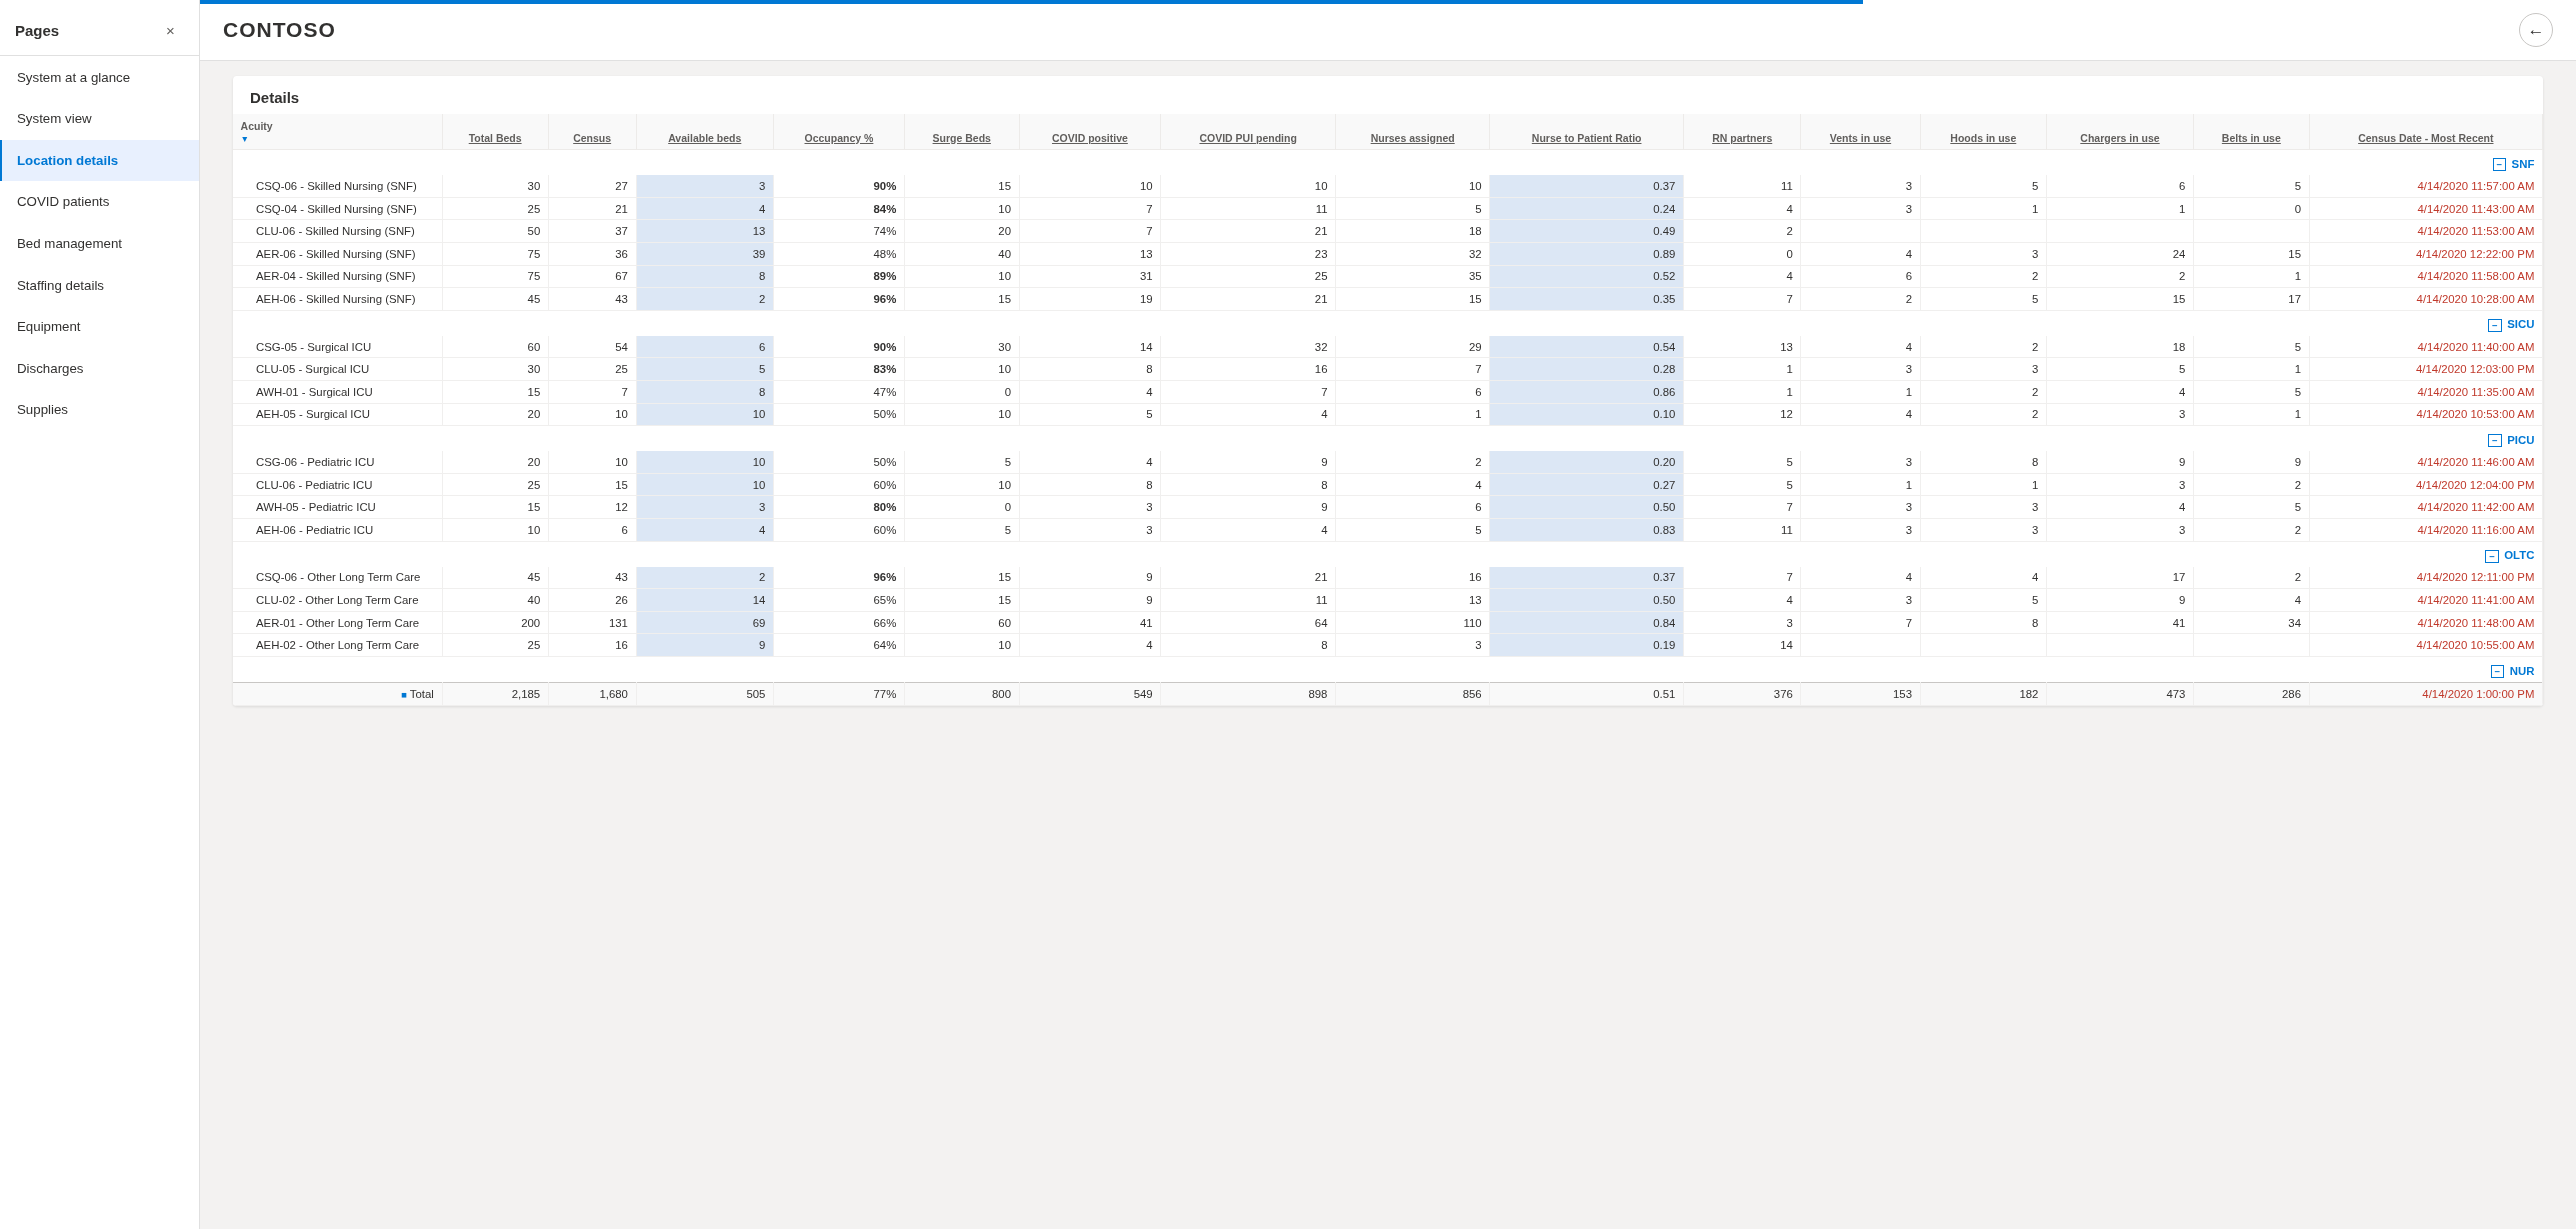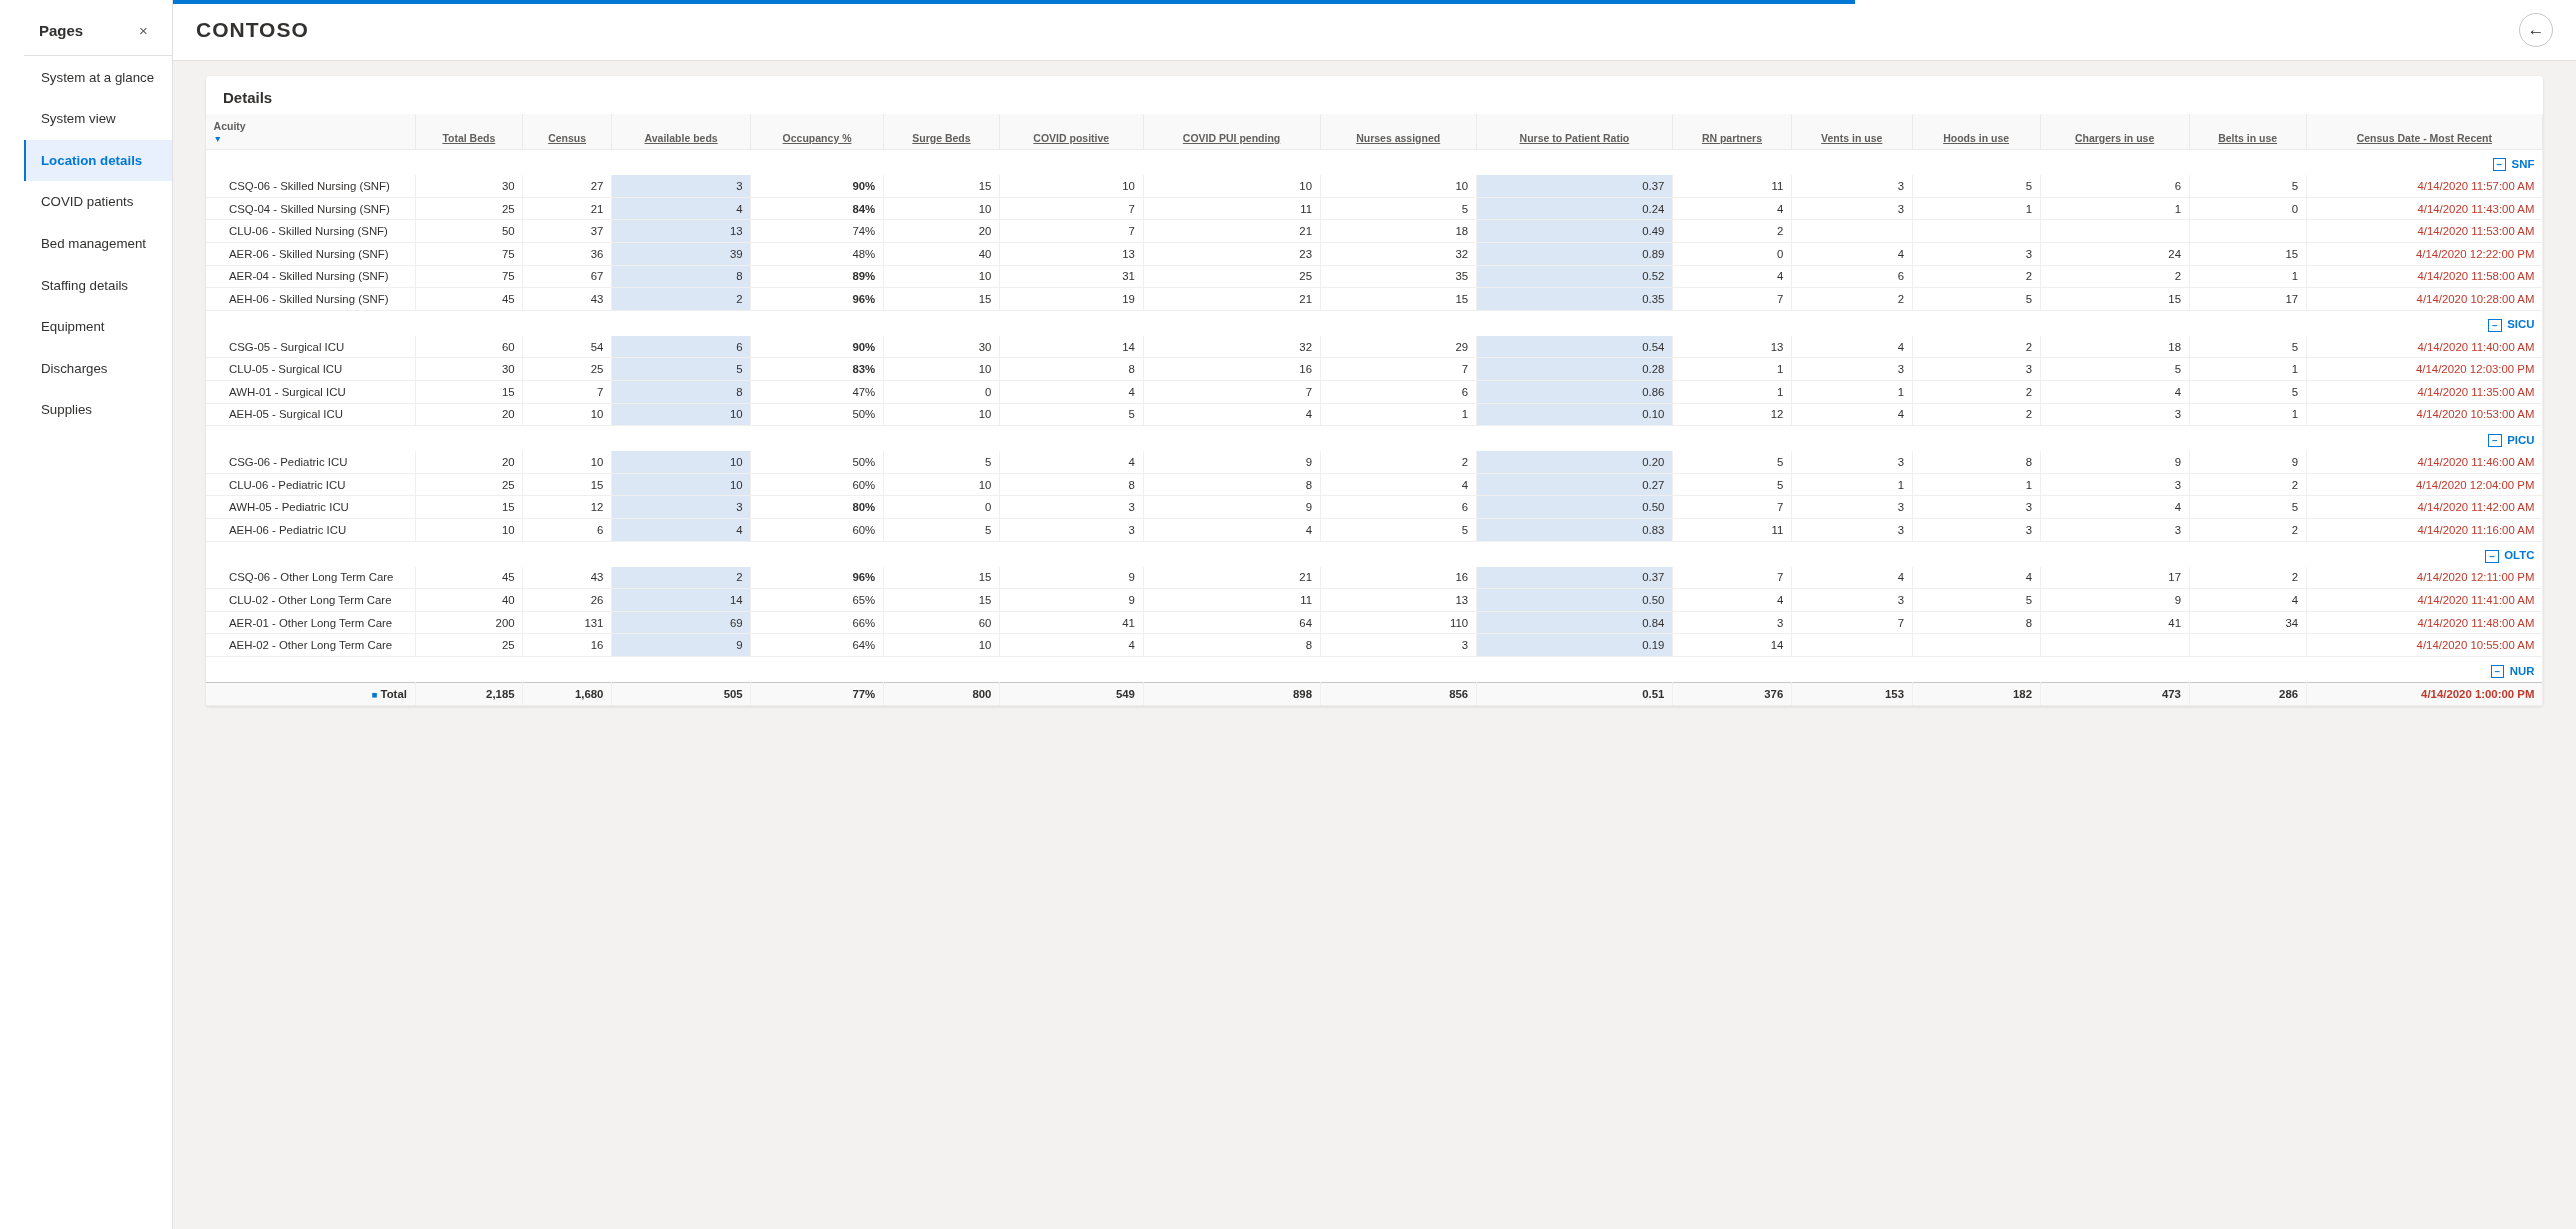--- a/index.html
+++ b/index.html
@@ -1,27 +1,26 @@
 <!DOCTYPE html>
 <html style="font-size:15px"><head>
   <meta charset="utf-8">
   <style>
     * { box-sizing: border-box; margin: 0; padding: 0; }
     body { font-family: 'Segoe UI', Arial, sans-serif; font-size: 12.4px; background: #f3f2f1; display: flex; height: 100vh; overflow: hidden; }
 
     
     #sidebar {
-      width: 173px;
+      width: 200px;
       background: #fff;
       border-right: 1px solid #e0e0e0;
       display: flex;
       flex-direction: column;
       flex-shrink: 0;
       height: 100vh;
-      padding-left: 24px;
     }
     #sidebar-header {
       display: flex;
       align-items: center;
       justify-content: space-between;
       padding: 17px 15px 11.4px 15px;
       border-bottom: 1px solid #e0e0e0;
     }
     #sidebar-header-title {
       font-size: 15px;
@@ -186,21 +185,21 @@
       color: #0078d4;
     }
 
     
     .cell-blue { background: #dce7f5 !important; color: #323130; }
     .cell-red { color: #c0392b; font-weight: 600; }
     .cell-ratio { background: #dce7f5 !important; }
 
     
     .total-row td {
-      font-weight: 700;
+      font-weight: 400;
       color: #323130;
       border-top: 1.9px solid #c8c6c4;
       background: #f9f9f9 !important;
     }
     .total-label {
       text-align: left;
       padding-left: 7.6px;
     }
 
     #details-container {

